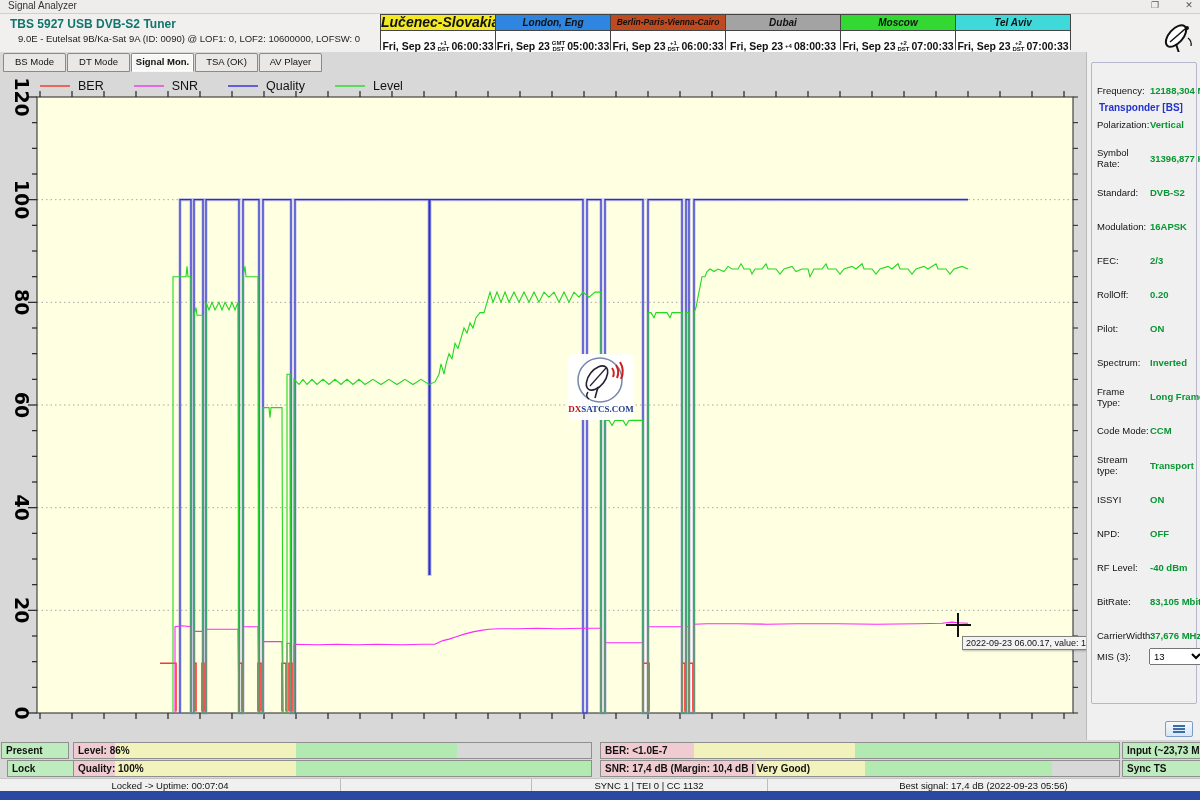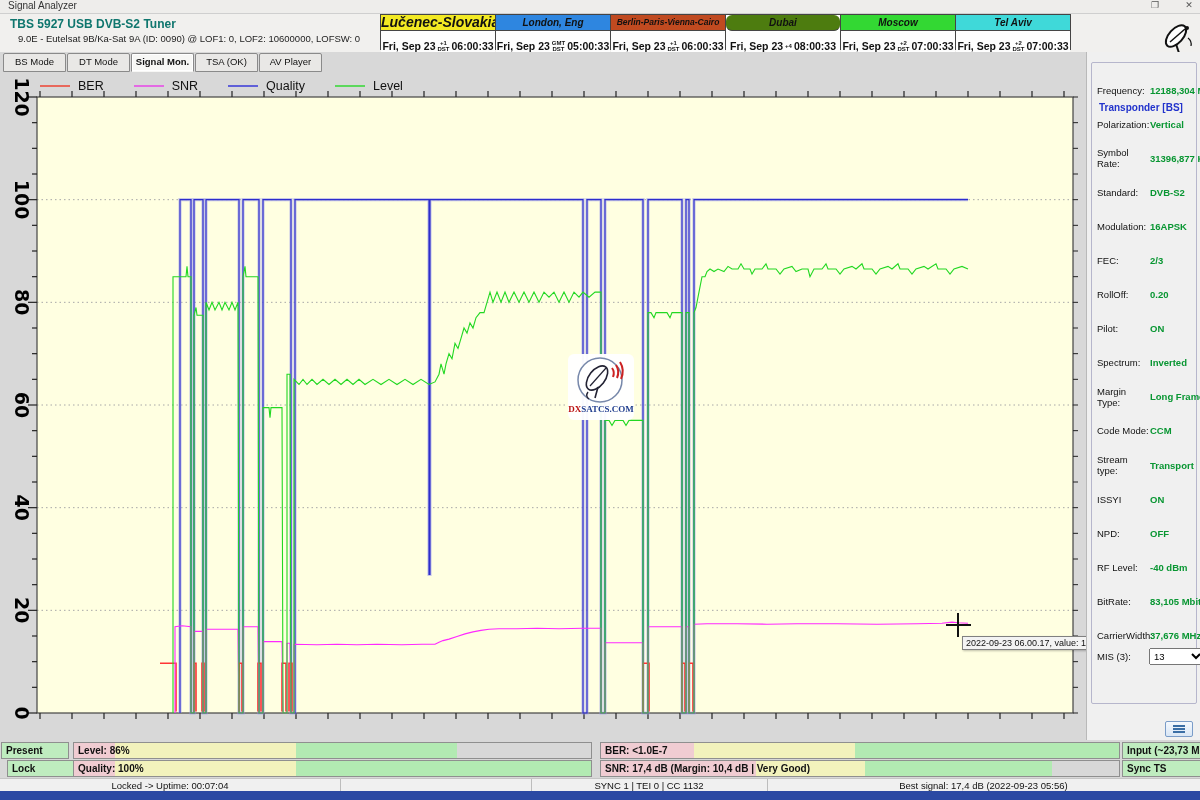--- a/index.html
+++ b/index.html
@@ -91,21 +91,21 @@
       </div>
       <div class="clock">
         <div class="hd" style="background: rgb(192, 74, 32); font-size: 8.5px;">Berlin-Paris-Vienna-Cairo</div>
         <div class="tm">
           <span>Fri, Sep 23</span>
           <span class="sup">+1<br>DST</span>
           <span>06:00:33</span>
         </div>
       </div>
       <div class="clock">
-        <div class="hd" style="background: #4d7c0f; border-radius: 6px;">Dubai</div>
+        <div class="hd" style="background: #a3a3a3;">Dubai</div>
         <div class="tm">
           <span>Fri, Sep 23</span>
           <span class="sup">+4<br></span>
           <span>08:00:33</span>
         </div>
       </div>
       <div class="clock">
         <div class="hd" style="background: rgb(51, 216, 51);">Moscow</div>
         <div class="tm">
           <span>Fri, Sep 23</span>
@@ -362,21 +362,21 @@
         </div>
         <div class="fld">
           <span class="lb">Pilot:</span>
           <span class="vl">ON</span>
         </div>
         <div class="fld">
           <span class="lb">Spectrum:</span>
           <span class="vl">Inverted</span>
         </div>
         <div class="fld">
-          <span class="lb">Margin Type:</span>
+          <span class="lb">Frame Type:</span>
           <span class="vl">Long Frame</span>
         </div>
         <div class="fld">
           <span class="lb">Code Mode:</span>
           <span class="vl">CCM</span>
         </div>
         <div class="fld">
           <span class="lb">Stream type:</span>
           <span class="vl">Transport</span>
         </div>

